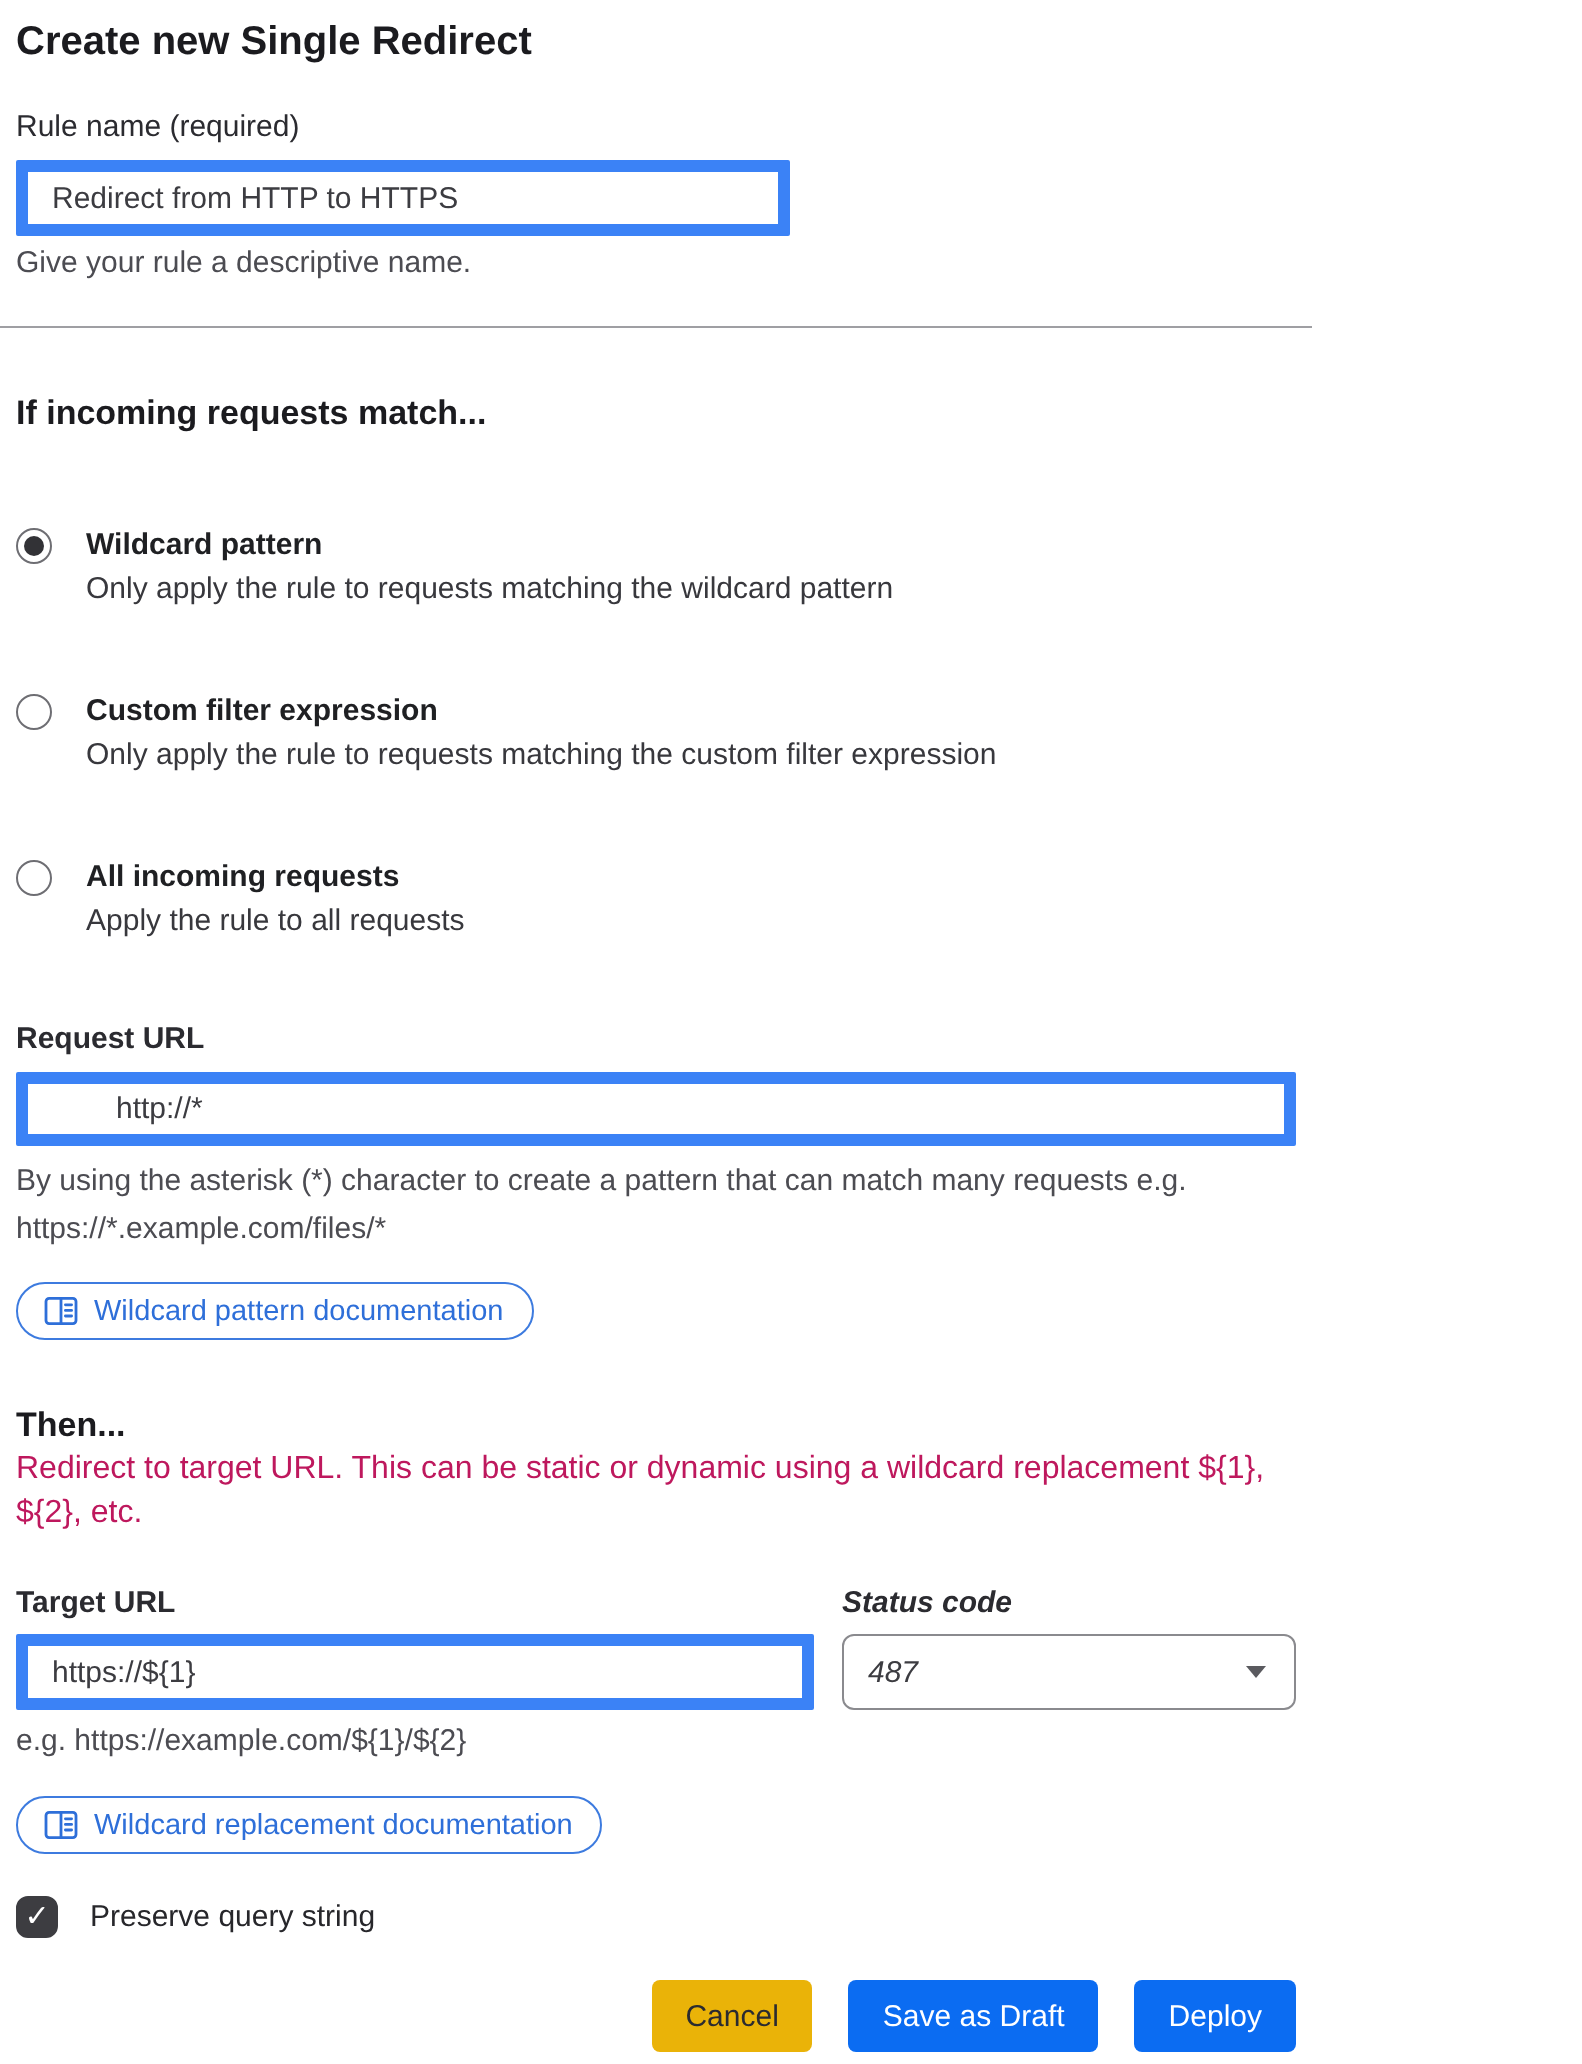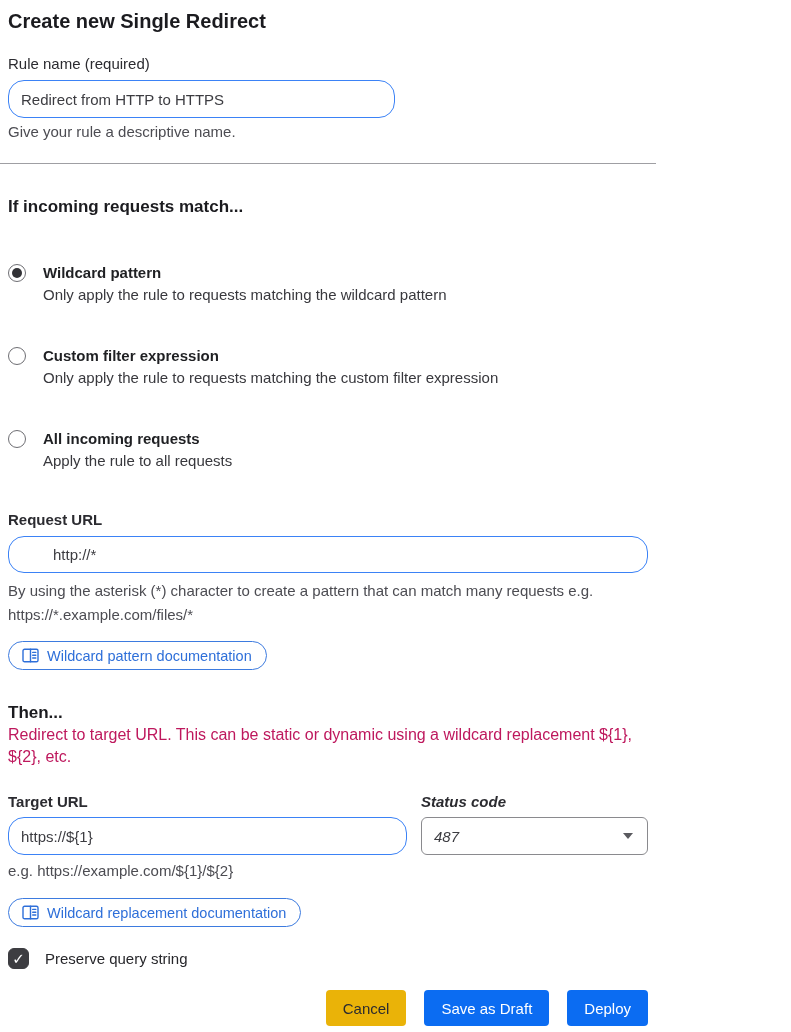--- a/index.html
+++ b/index.html
@@ -23,22 +23,22 @@
   .field-label {
     font-size: 15px;
     line-height: 20px;
     color: #2b2b30;
   }
   .field-label.bold { font-weight: 700; }
 
   .text-input {
     display: block;
     height: 38px;
-    border: 1px solid #3b82f6;
-    border-radius: 16px;
+    border: 6px solid #3b82f6;
+    border-radius: 1px;
     padding: 0 12px;
     font-size: 15px;
     color: #3c3c41;
     font-family: inherit;
     background: #fff;
     outline: none;
     width: 100%;
   }
 
   .helper {

